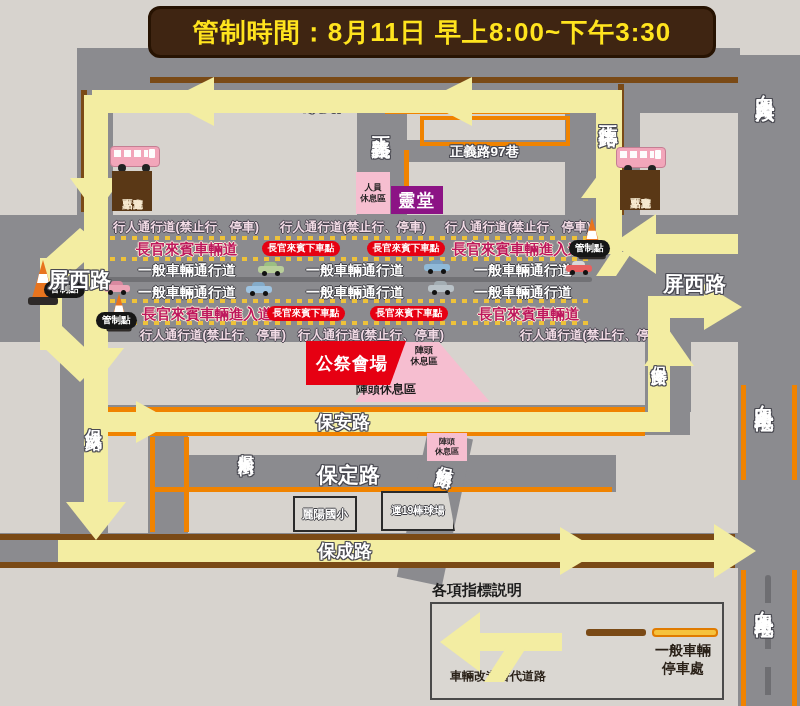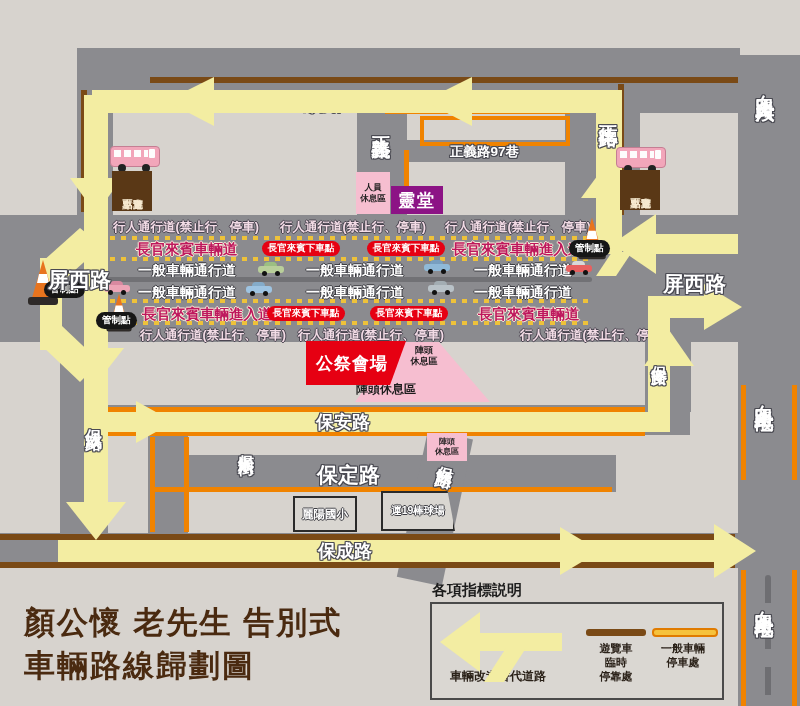--- a/index.html
+++ b/index.html
@@ -295,28 +295,22 @@
   <div class="rlabel vt" style="left:235px;top:441px;font-size:16px;">保順六街</div>
   <div class="rlabel" style="left:317px;top:461px;font-size:21px;">保定路</div>
   <div class="rlabel vt" style="left:437px;top:454px;font-size:17px;transform:rotate(12deg);">保順路</div>
   <div class="rlabel" style="left:318px;top:539px;font-size:18px;z-index:6;">保成路</div>
   <div class="rlabel vt" style="left:751px;top:390px;font-size:19px;">向上路七段</div>
   <div class="rlabel vt" style="left:751px;top:596px;font-size:19px;">向上路七段</div>
 
   <div class="lg-cap" style="left:432px;top:581px;font-size:15px;color:#1c1c1c;">各項指標説明</div>
   <div class="lg-cap" style="left:450px;top:668px;font-size:12px;">車輛改道替代道路</div>
   <div style="position:absolute;left:586px;top:629px;width:60px;height:7px;background:#7a4a16;border-radius:3px;z-index:6;"></div>
-  <div class="lg-cap" style="left:584px;top:642px;width:64px;text-align:center;font-size:11px;line-height:1.25;">
-    <div>遊覽車</div>
-    <div>臨時</div>
-    <div>停靠處</div>
-  </div>
   <div style="position:absolute;left:652px;top:628px;width:62px;height:5px;background:#f6c23c;border:2px solid #e07b00;border-radius:4px;z-index:6;"></div>
-  <div class="lg-cap" style="left:648px;top:642px;width:70px;text-align:center;font-size:11px;line-height:1.25;">
+  <div class="lg-cap" style="left:648px;top:642px;width:70px;text-align:center;font-size:14px;line-height:1.25;">
     <div>一般車輛</div>
     <div>停車處</div>
   </div>
 
-  <div class="ftitle" style="left:24px;top:602px;">顏公懷 老先生 告別式</div>
-  <div class="ftitle" style="left:24px;top:645px;">車輛路線歸劃圖</div>
-
+
+  <div class="banner">管制時間：8月11日 早上8:00~下午3:30</div>
 
 </div>
 
 </body></html>

